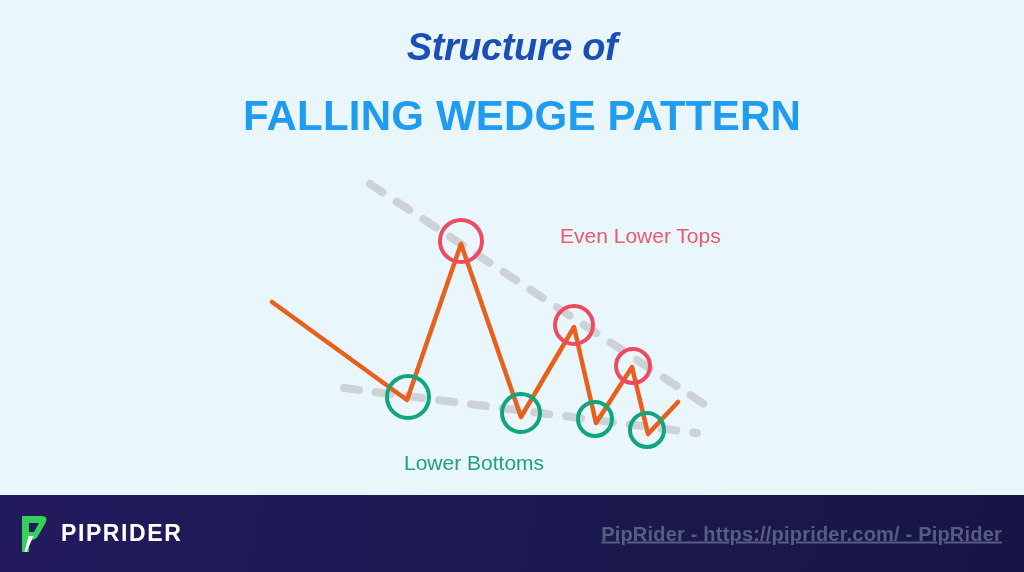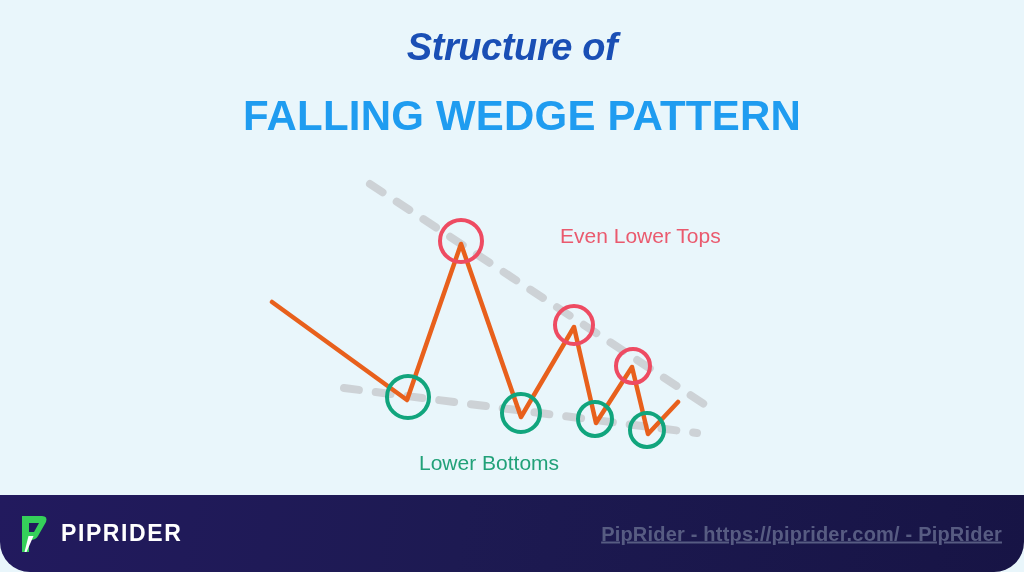--- a/index.html
+++ b/index.html
@@ -12,21 +12,20 @@
     overflow: hidden;
     font-family: "Liberation Sans", sans-serif;
     background: #e9f6fb;
   }
   #page {
     position: relative;
     width: 1024px;
     height: 572px;
     background: #e9f6fb;
     overflow: hidden;
-    border-radius: 30px;
   }
 
   
   .title-block {
     position: absolute;
     left: 0;
     top: 26px;
     width: 1024px;
     text-align: center;
   }
@@ -71,21 +70,21 @@
     left: 560px;
     top: 223px;
     width: 190px;
     font-size: 21px;
     font-weight: normal;
     color: #ea5a6e;
     line-height: 1.28;
   }
   .label-bottoms {
     position: absolute;
-    left: 419px;
+    left: 404px;
     top: 450px;
     font-size: 21px;
     font-weight: normal;
     color: #21a179;
     line-height: 1.2;
     white-space: nowrap;
   }
 
   
   .footer {

